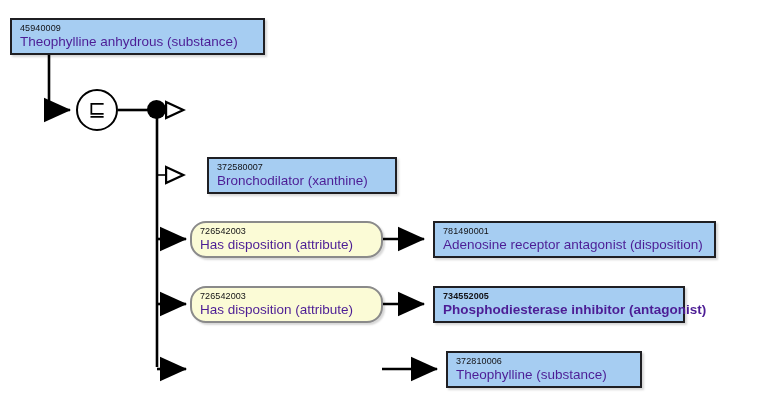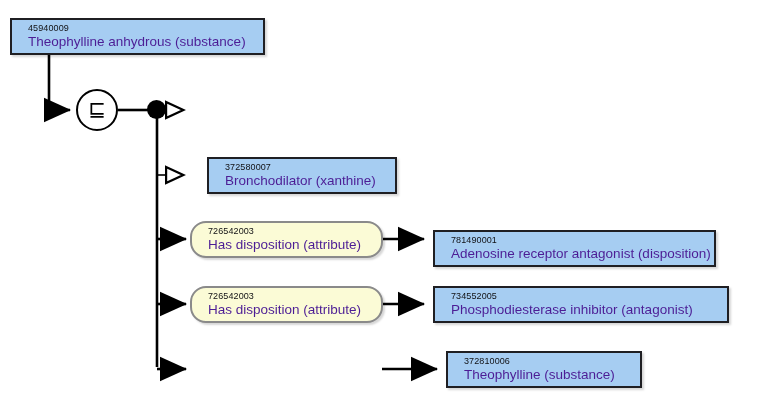--- a/index.html
+++ b/index.html
@@ -26,21 +26,21 @@
     position: absolute;
     left: 0;
     top: 0;
     width: 777px;
     height: 418px;
     pointer-events: none;
   }
   .node {
     position: absolute;
     box-sizing: border-box;
-    padding: 4px 8px 5px 16px;
+    padding: 4px 8px 5px 8px;
     line-height: 1.05;
   }
   .concept {
     background: #a6cdf2;
     border: 2px solid #1f1f23;
     box-shadow: 2px 2px 2px rgba(0,0,0,0.16);
   }
   .attribute {
     background: #fbfbd6;
     border: 2px solid #8a8a8a;
@@ -136,30 +136,30 @@
 
   <div class="node concept" style="left:195px; top:157px; width:190px; height:37px;margin-left:12px;">
     <div class="sctid">372580007</div>
     <div class="term">Bronchodilator (xanthine)</div>
   </div>
 
   <div class="node attribute" style="left:190px; top:221px; width:193px; height:37px;">
     <div class="sctid">726542003</div>
     <div class="term">Has disposition (attribute)</div>
   </div>
-  <div class="node concept" style="left:433px; top:221px; width:283px; height:37px;margin-top:9px;">
+  <div class="node concept" style="left:433px; top:221px; width:283px; height:37px;">
     <div class="sctid">781490001</div>
     <div class="term">Adenosine receptor antagonist (disposition)</div>
   </div>
 
   <div class="node attribute" style="left:190px; top:286px; width:193px; height:37px;">
     <div class="sctid">726542003</div>
     <div class="term">Has disposition (attribute)</div>
   </div>
-  <div class="node concept" style="left:433px; top:286px; width:296px; height:37px;">
+  <div class="node concept" style="left:433px; top:286px; width:252px; height:37px;font-weight:bold;">
     <div class="sctid">734552005</div>
     <div class="term">Phosphodiesterase inhibitor (antagonist)</div>
   </div>
 
   <div class="node concept" style="left:446px; top:351px; width:196px; height:37px;">
     <div class="sctid">372810006</div>
     <div class="term">Theophylline (substance)</div>
   </div>
 
 </div>

